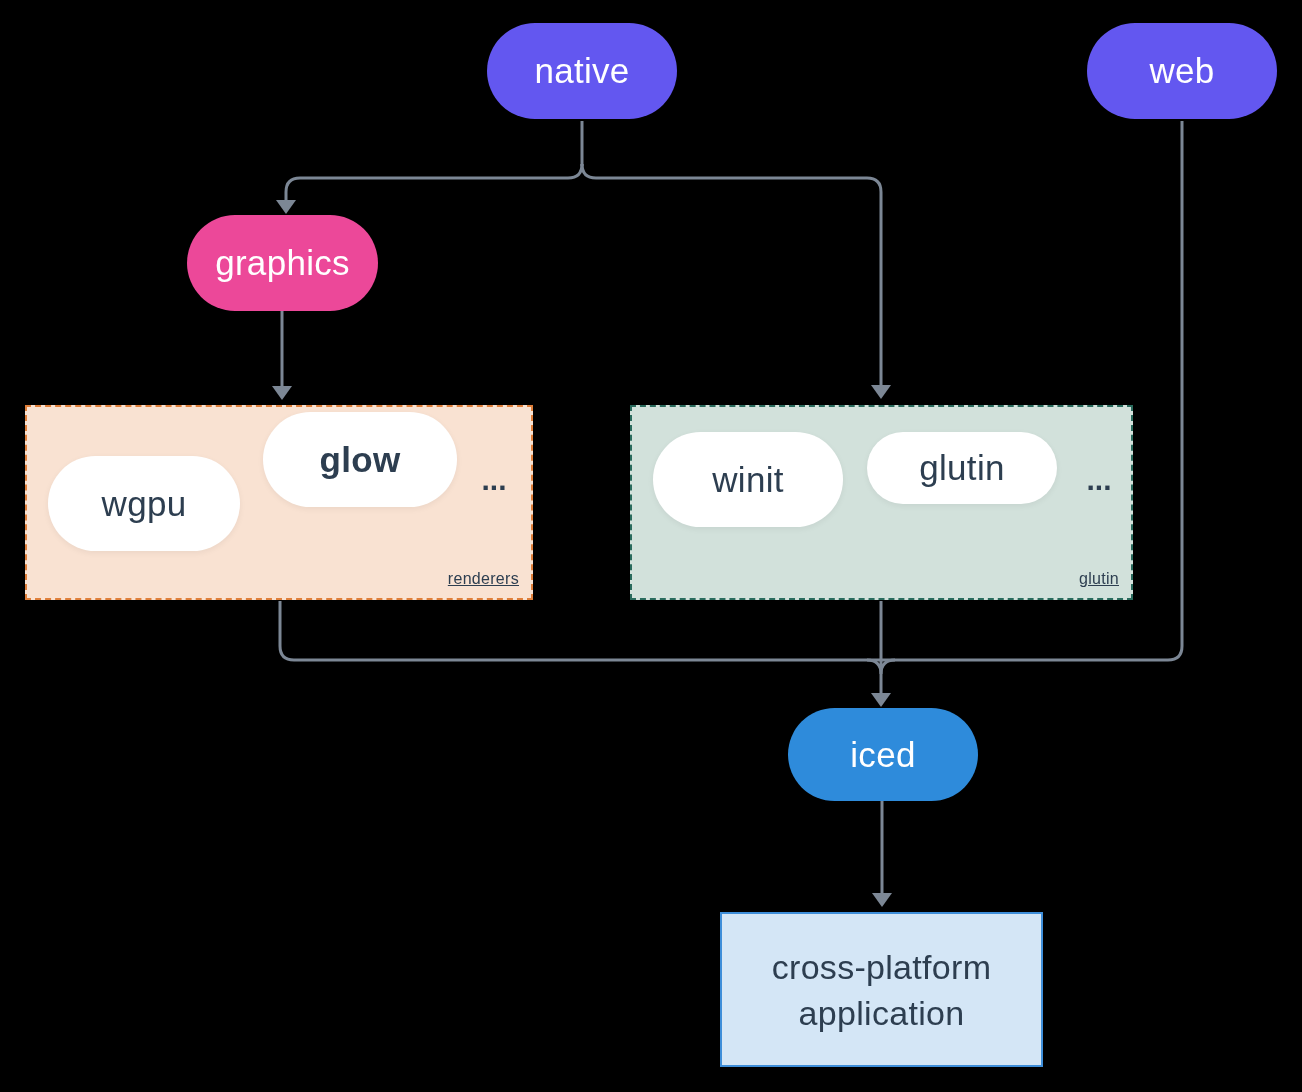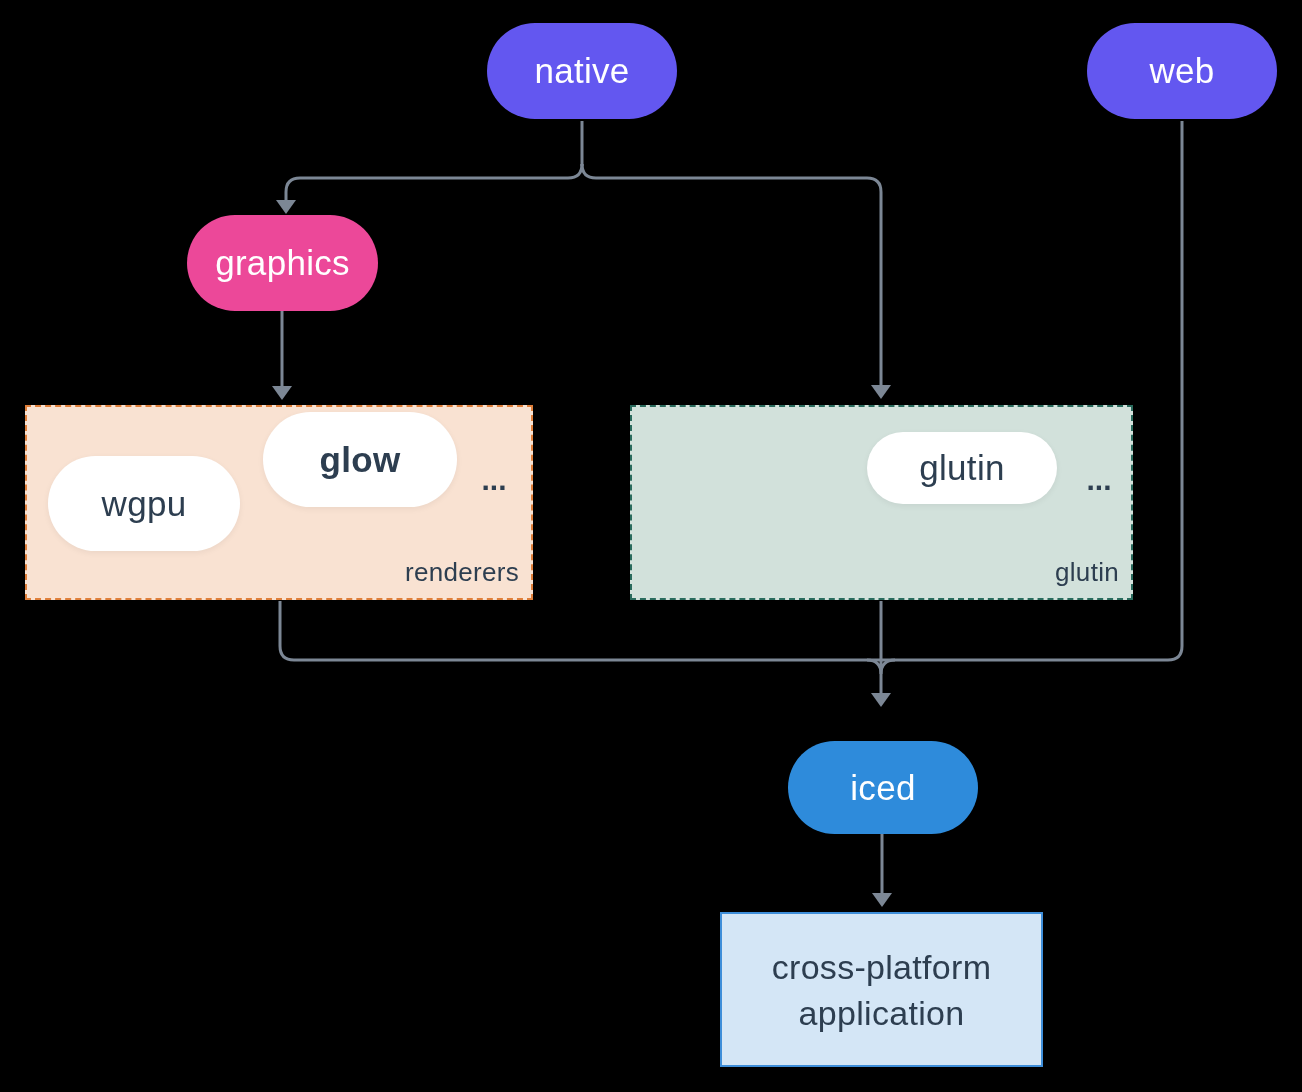--- a/index.html
+++ b/index.html
@@ -15,21 +15,21 @@
   }
   .pill.purple{background:#6357f0;color:#fff;}
   .pill.orange{background:#ec4899;color:#fff;}
   .pill.blue{background:#2e8bdb;color:#fff;}
   .pill.white{background:#ffffff;color:#2d3e50;box-shadow:0 2px 6px rgba(0,0,0,0.06);}
   .group-box{position:absolute;box-sizing:border-box;}
   .group-box.renderers{background:#f9e2d2;border:2px dashed #df7f3a;}
   .group-box.shells{background:#d2e1db;border:2px dashed #2a6b5d;}
   .group-label{
     position:absolute;right:12px;bottom:10px;color:#2d3e50;
-    font-size:26px;letter-spacing:.3px;
+    font-size:16px;letter-spacing:.3px;text-decoration:underline;
   }
   .ellipsis{
     position:absolute;color:#2d3e50;font-size:30px;font-weight:600;
     display:flex;align-items:center;justify-content:center;
   }
   .app-box{
     position:absolute;box-sizing:border-box;background:#d4e6f6;border:2px solid #3e8ed9;
     color:#2d3e50;font-size:34px;line-height:46px;text-align:center;
     display:flex;align-items:center;justify-content:center;letter-spacing:.3px;
   }
@@ -79,26 +79,29 @@
     <span>wgpu</span>
   </div>
   <div class="pill white" style="left:263px;top:412px;width:194px;height:95px;font-weight:bold;">
     <span>glow</span>
   </div>
   <div class="ellipsis" style="left:467px;top:432px;width:54px;height:95px;">...</div>
 
   <div class="group-box shells" style="left:630px;top:405px;width:503px;height:195px;">
     <div class="group-label">glutin</div>
   </div>
+  <div class="pill white" style="left:653px;top:432px;width:190px;height:95px;">
+    <span>winit</span>
+  </div>
   <div class="pill white" style="left:867px;top:432px;width:190px;height:72px;">
     <span>glutin</span>
   </div>
   <div class="ellipsis" style="left:1072px;top:432px;width:54px;height:95px;">...</div>
 
-  <div class="pill blue" style="left:788px;top:708px;width:190px;height:93px;margin-top:33px;">
+  <div class="pill blue" style="left:788px;top:708px;width:190px;height:93px;">
     <span>iced</span>
   </div>
 
   <div class="app-box" style="left:720px;top:912px;width:323px;height:155px;">
     <div class="inner">cross-platform application</div>
   </div>
 
 </div>
 
 </body></html>

